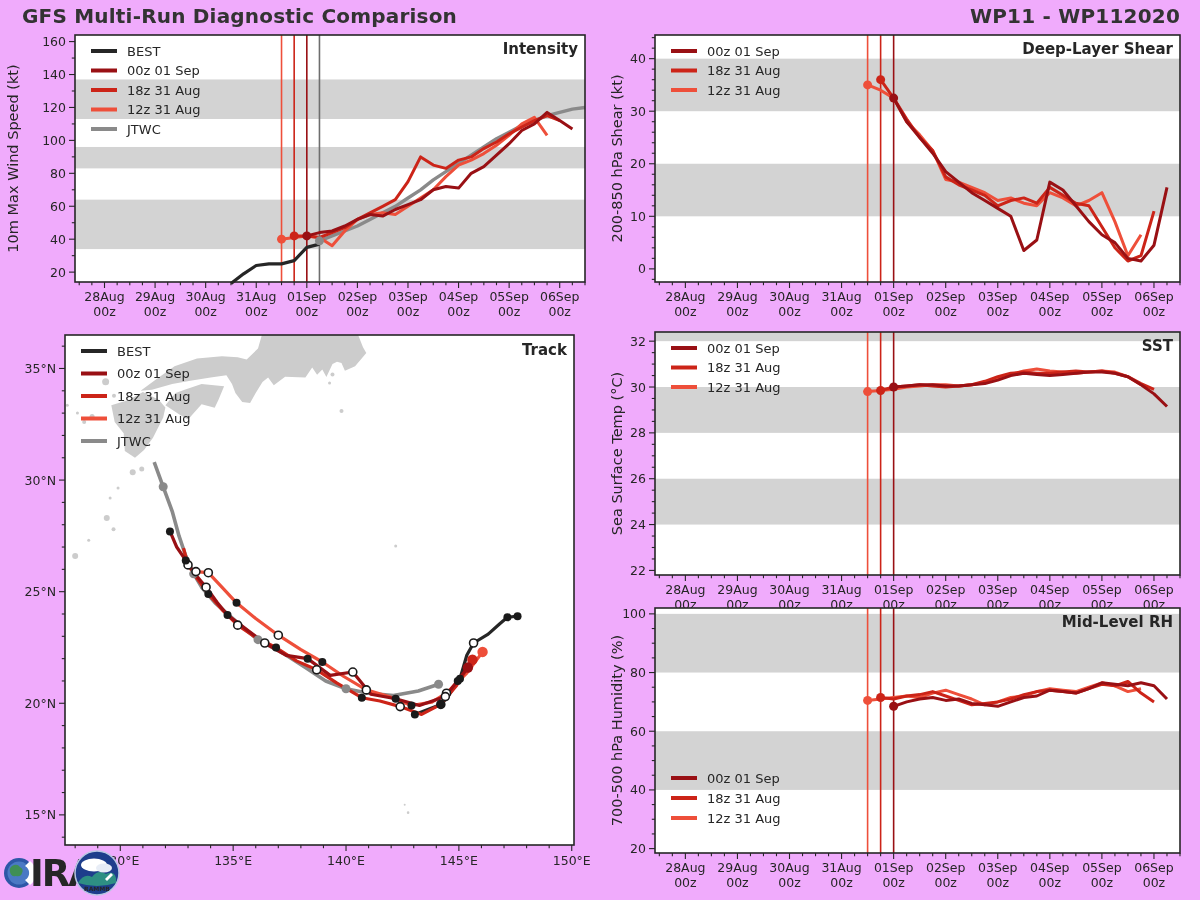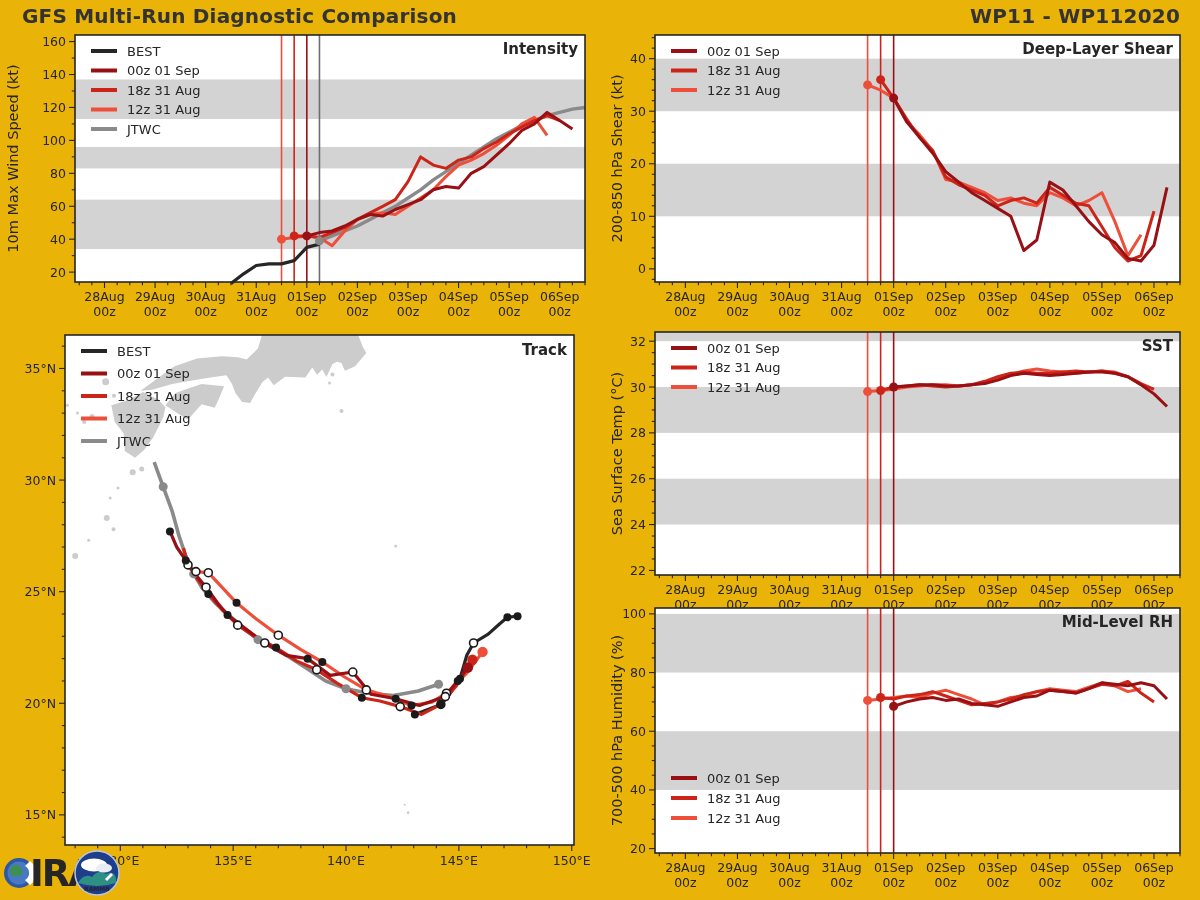--- a/index.html
+++ b/index.html
@@ -1,16 +1,16 @@
 <!DOCTYPE html>
 <html><head>
 <meta charset="utf-8">
 <style>
   html,body{margin:0;padding:0;background:#ffffff;}
-  #canvas{position:relative;width:1200px;height:900px;background:#eab308;overflow:hidden;
+  #canvas{position:relative;width:1200px;height:900px;background:#f0abfc;overflow:hidden;
           font-family:"DejaVu Sans", sans-serif;}
   .hd{position:absolute;top:4px;font-weight:bold;font-size:20px;color:#333333;letter-spacing:0.2px;}
   #title-left{left:22px;}
   #title-right{right:20px;text-align:right;}
   #figsvg{position:absolute;left:0;top:0;}
   #logo{position:absolute;left:2px;top:843px;}
   svg text{font-family:"DejaVu Sans", sans-serif;fill:#262626;}
 </style>
 </head>
 <body>

